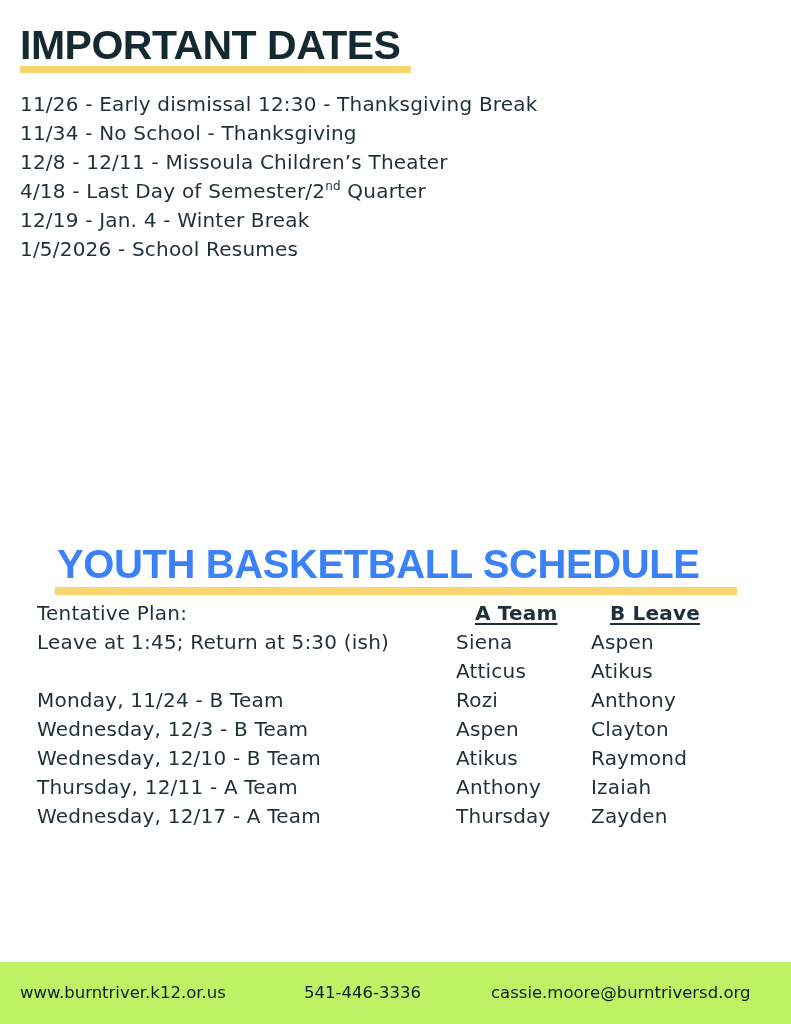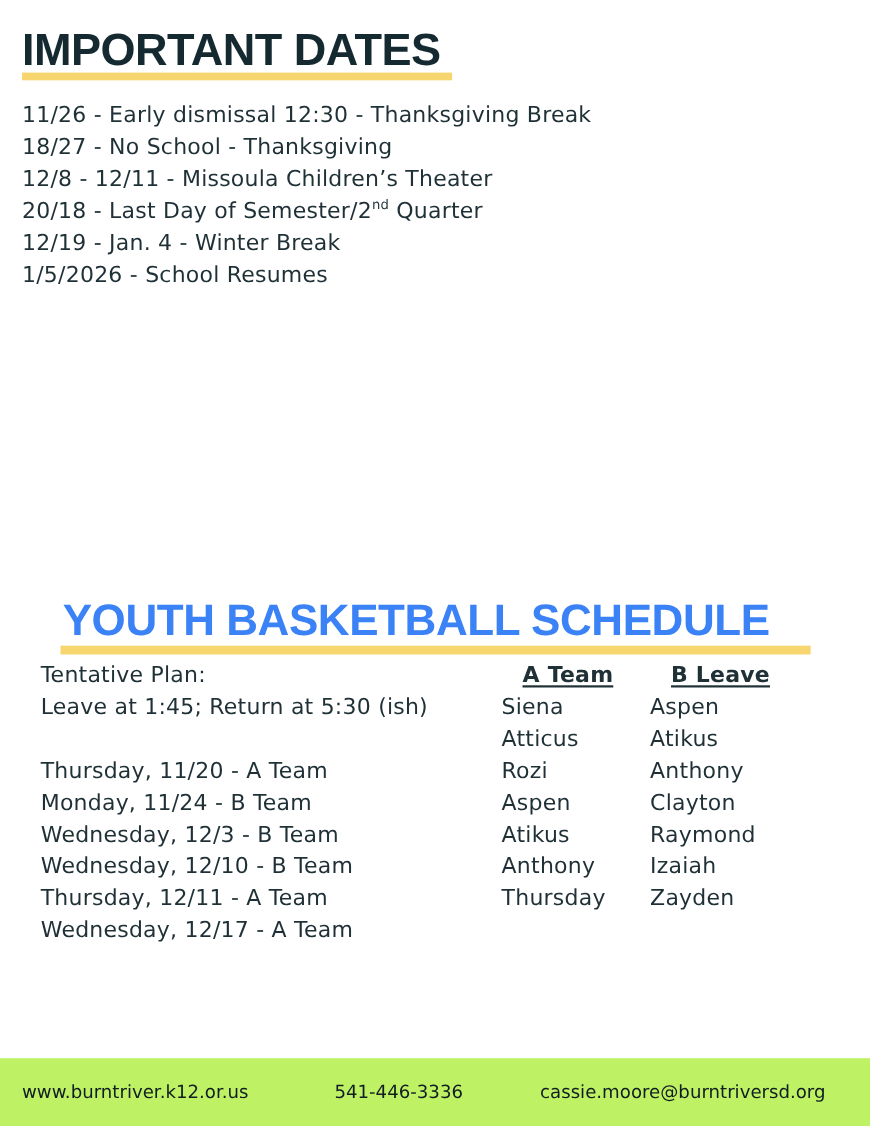--- a/index.html
+++ b/index.html
@@ -40,35 +40,34 @@
   }
 </style>
 </head>
 <body>
 
 <div class="h1">IMPORTANT DATES</div>
 <div class="bar" style="left:20px; top:66px; width:391px;"></div>
 
 <div class="dates">
   <div class="line">11/26 - Early dismissal 12:30 - Thanksgiving Break</div>
-  <div class="line">18/27 - No School - Thanksgiving</div>
+  <div class="line">11/34 - No School - Thanksgiving</div>
   <div class="line">12/8 - 12/11 - Missoula Children’s Theater</div>
-  <div class="line"><span>20/18 - Last Day of Semester/2</span><sup>nd</sup><span> Quarter</span></div>
+  <div class="line"><span>4/18 - Last Day of Semester/2</span><sup>nd</sup><span> Quarter</span></div>
   <div class="line">12/19 - Jan. 4 - Winter Break</div>
   <div class="line">1/5/2026 - School Resumes</div>
 </div>
 
 <div class="h2">YOUTH BASKETBALL SCHEDULE</div>
 <div class="bar" style="left:55px; top:587px; width:682px; height:8px;"></div>
 
 <div class="sched">
   <div class="line">Tentative Plan:</div>
   <div class="line">Leave at 1:45; Return at 5:30 (ish)</div>
   <div class="blank"></div>
-  <div class="line">Thursday, 11/20 - A Team</div>
   <div class="line">Monday, 11/24 - B Team</div>
   <div class="line">Wednesday, 12/3 - B Team</div>
   <div class="line">Wednesday, 12/10 - B Team</div>
   <div class="line">Thursday, 12/11 -  A Team</div>
   <div class="line">Wednesday, 12/17 - A Team</div>
 </div>
 
 <div class="col" style="left:456px;">
   <div class="line hdr" style="padding-left:19px;">A Team</div>
   <div class="line">Siena</div>

